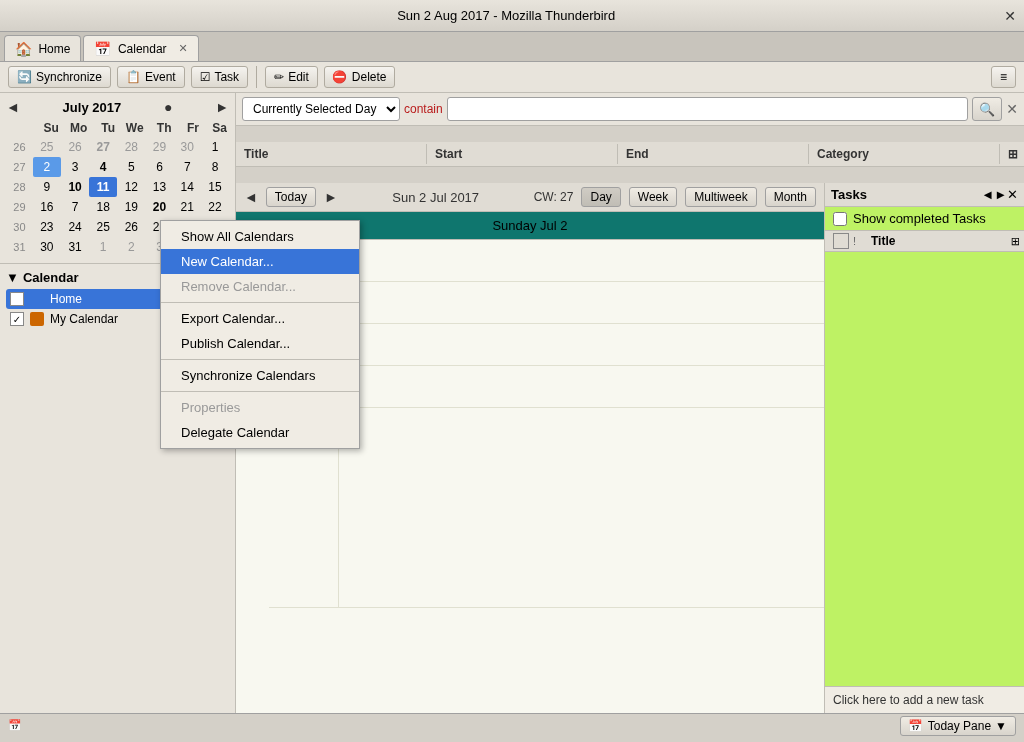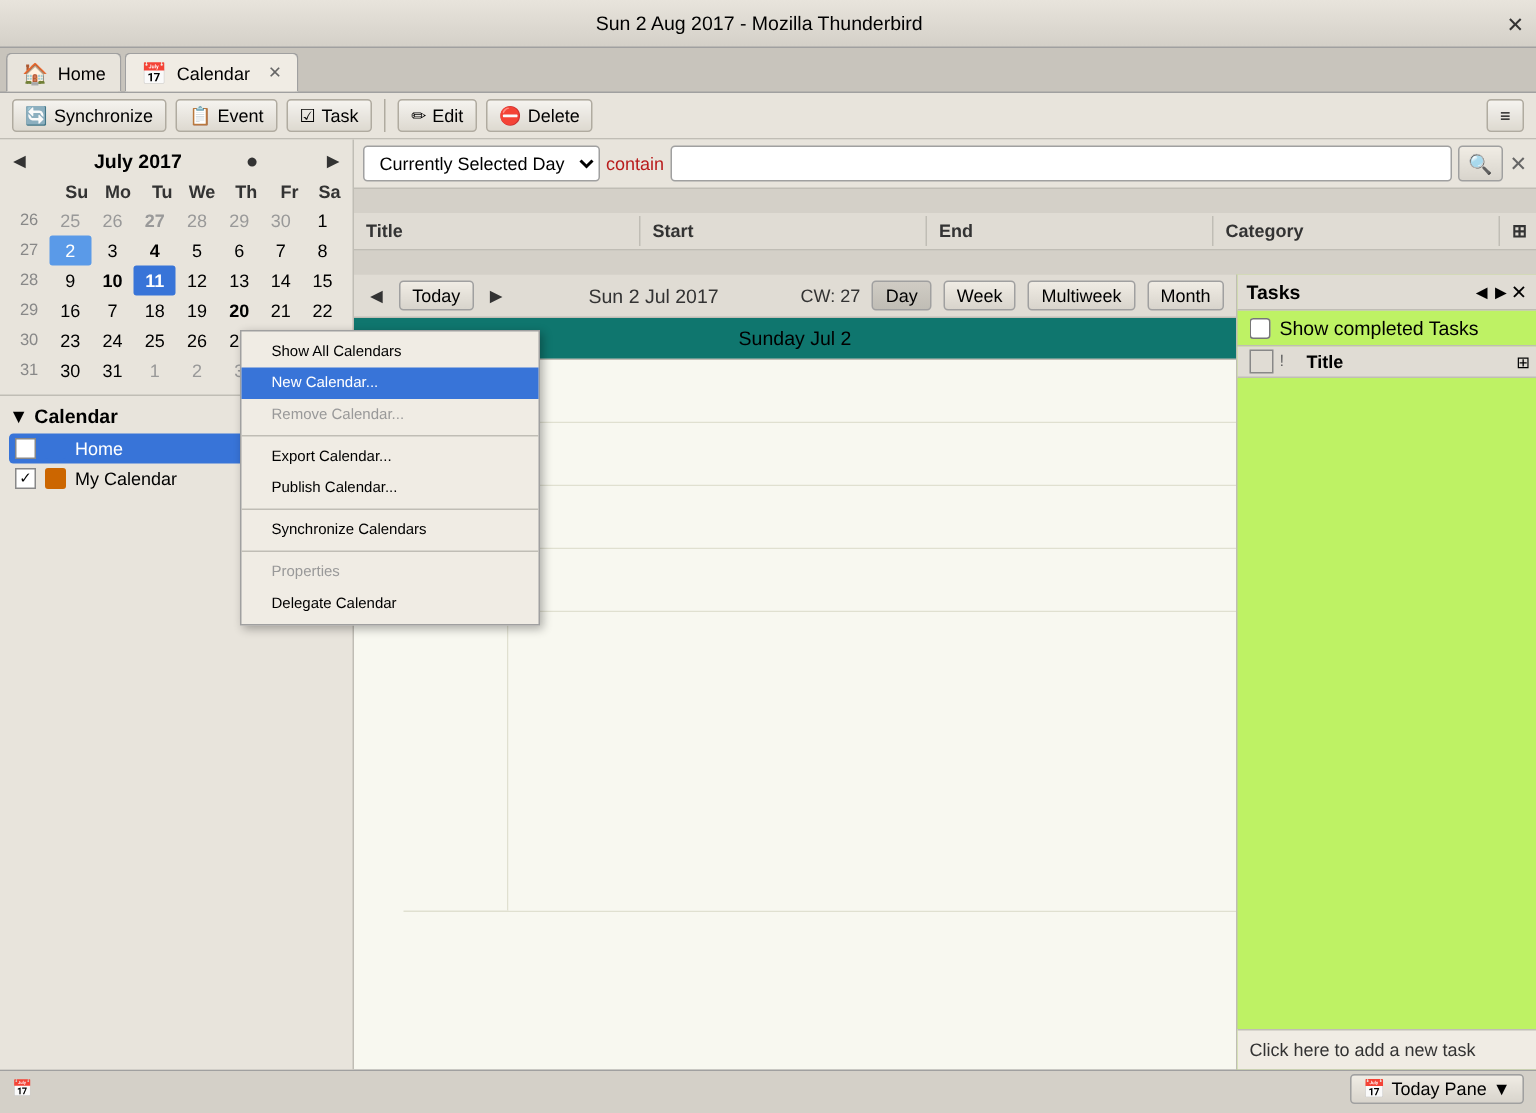--- a/index.html
+++ b/index.html
@@ -141,21 +141,21 @@
       width: 200px;
       background: #f0ece4;
       border: 1px solid #a0a0a0;
       box-shadow: 2px 2px 6px rgba(0,0,0,0.3);
       z-index: 100;
       padding: 3px 0;
     }
     .ctx-item {
       padding: 5px 20px;
       cursor: pointer;
-      font-size: 10px;
+      font-size: 13px;
       color: #000;
     }
     .ctx-item.highlighted { background: #3874d8; color: white; }
     .ctx-item.disabled { color: #999; cursor: default; }
     .ctx-sep { height: 1px; background: #c0bdb5; margin: 3px 0; }
 
     
     #right-panel {
       flex: 1;
       display: flex;

